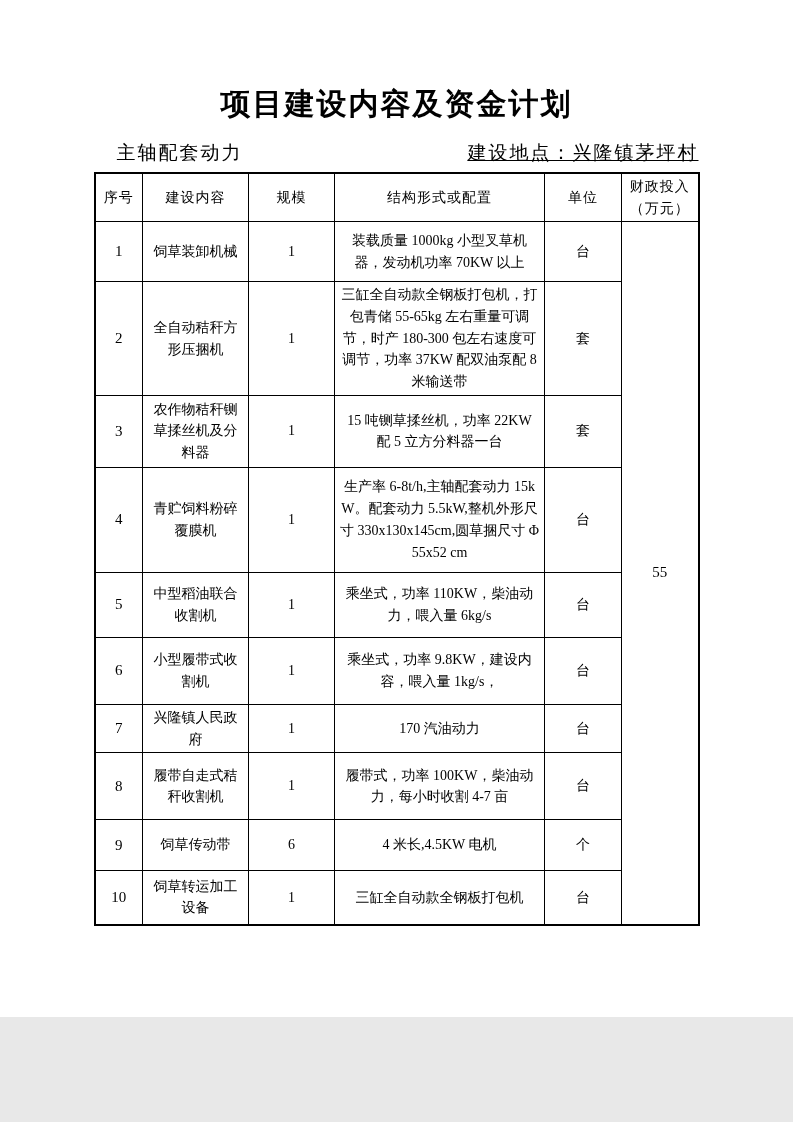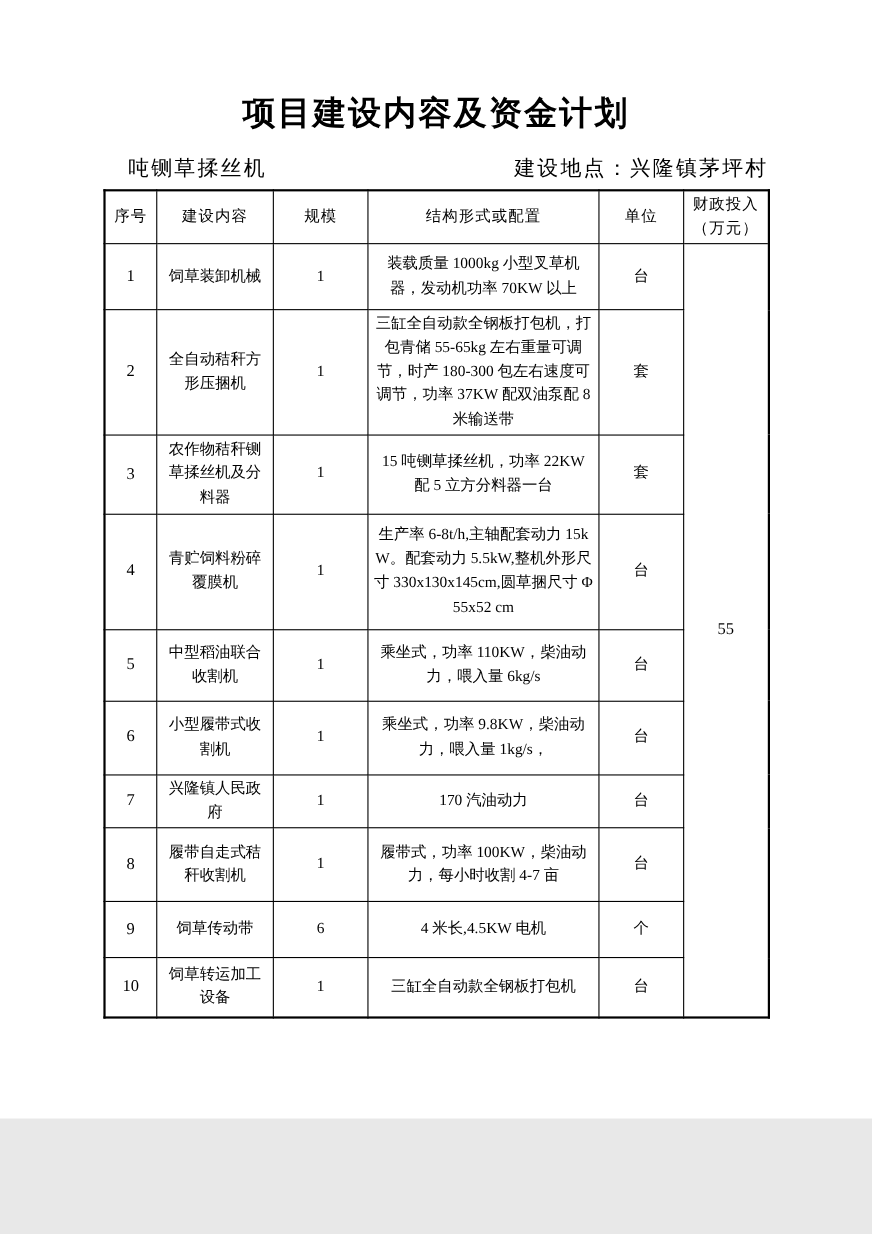--- a/index.html
+++ b/index.html
@@ -23,21 +23,21 @@
   }
   .subheader {
     width: 604px;
     margin: 18px auto 6px auto;
     display: flex;
     justify-content: space-between;
     align-items: baseline;
     font-size: 19px;
   }
   .subheader .org { padding-left: 22px; letter-spacing: 2px; }
-  .subheader .loc { letter-spacing: 2px; }
+  .subheader .loc { letter-spacing: 2px; text-decoration: underline; }
   table.main {
     width: 604px;
     margin: 4px auto;
     border-collapse: collapse;
     table-layout: fixed;
     font-size: 14px;
   }
   table.main td, table.main th {
     border: 1px solid #000;
     text-align: center;
@@ -71,21 +71,21 @@
   }
 </style>
 </head>
 <body>
 
 <div class="page">
 
   <div class="title">项目建设内容及资金计划</div>
 
   <div class="subheader">
-    <span class="org">吨铡草揉丝机</span>
+    <span class="org">主轴配套动力</span>
     <span class="loc">建设地点：兴隆镇茅坪村</span>
   </div>
 
   <table class="main">
     <colgroup>
       <col style="width:48px">
       <col style="width:106px">
       <col style="width:86px">
       <col style="width:210px">
       <col style="width:77px">
@@ -136,21 +136,21 @@
       <td class="no-cell">5</td>
       <td>中型稻油联合收割机</td>
       <td>1</td>
       <td>乘坐式，功率 110KW，柴油动力，喂入量 6kg/s</td>
       <td>台</td>
     </tr>
     <tr class="r6">
       <td class="no-cell">6</td>
       <td>小型履带式收割机</td>
       <td>1</td>
-      <td>乘坐式，功率 9.8KW，柴油动力，喂入量 1kg/s，</td>
+      <td>乘坐式，功率 9.8KW，建设内容，喂入量 1kg/s，</td>
       <td>台</td>
     </tr>
     <tr class="r7">
       <td class="no-cell">7</td>
       <td>兴隆镇人民政府</td>
       <td>1</td>
       <td>170 汽油动力</td>
       <td>台</td>
     </tr>
     <tr class="r8">

